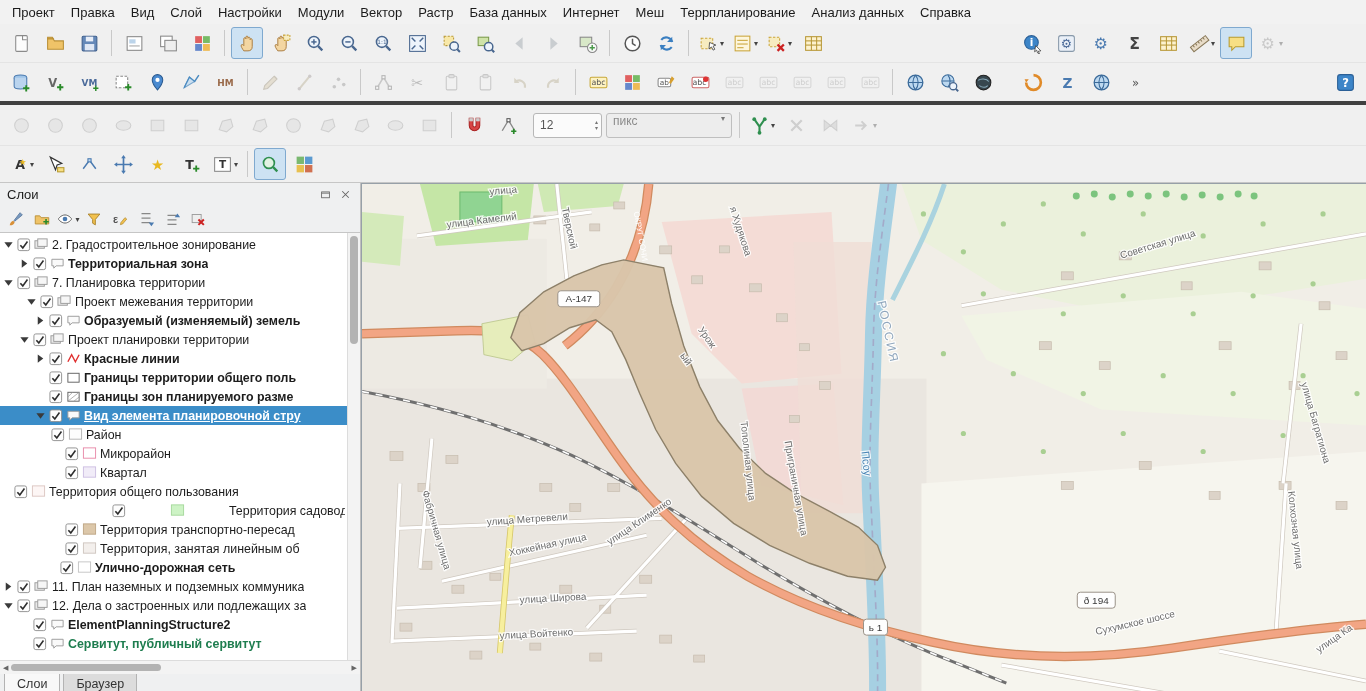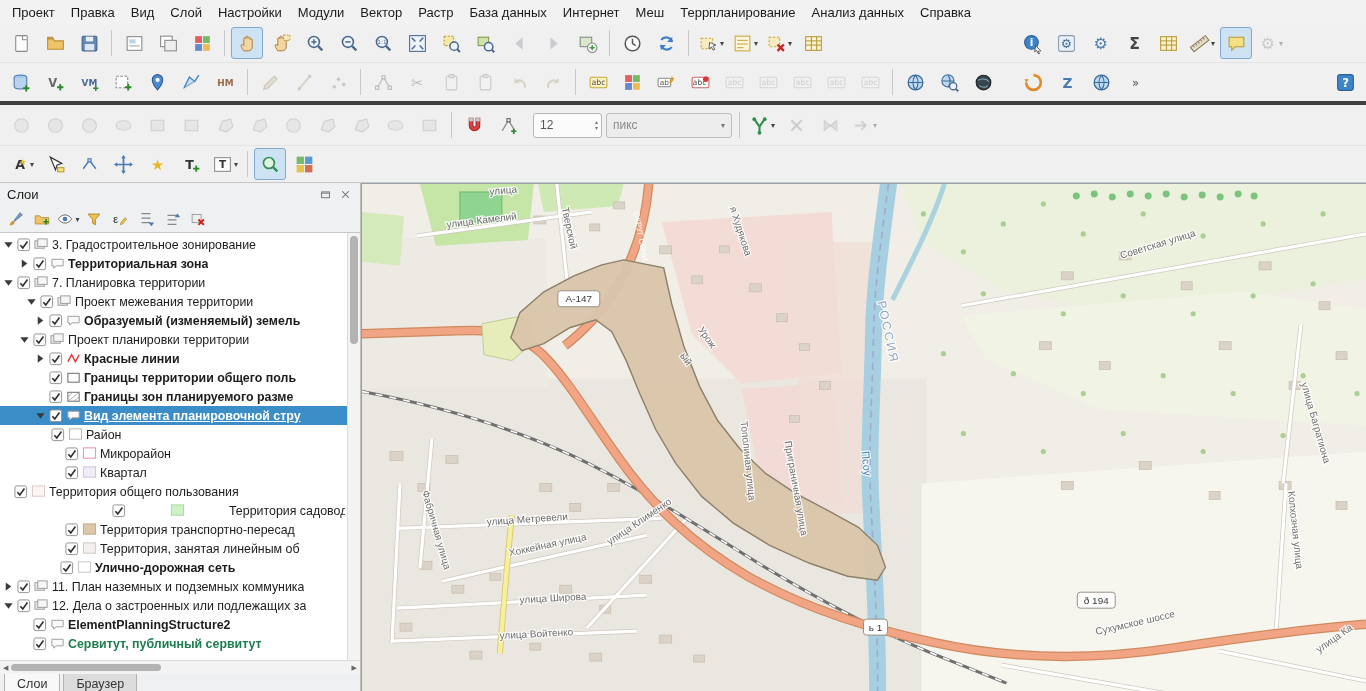--- a/index.html
+++ b/index.html
@@ -11,21 +11,21 @@
   #tb1{height:38px}#tb2{height:38px;border-top:1px solid #e4e4e4}#tb3{height:40px;border-top:4px solid #404040}#tb4{height:36px;border-top:1px solid #e4e4e4}
   .tbtn{min-width:30px;height:30px;margin:0 1px;display:flex;align-items:center;justify-content:center;border-radius:3px;border:1px solid transparent;}
   .tbtn.active{background:#cde2f3;border:1px solid #7fa9cf;}
   .tbtn.disabled{opacity:.38;filter:grayscale(70%);}
   .gicon{width:21px;height:21px;font-family:"DejaVu Sans",sans-serif;}
   .picon{width:18px;height:18px;}
   .ddarrow{font-size:8px;color:#444;margin-left:1px;}
   .tsep{width:1px;height:26px;background:#c9c9c9;margin:0 5px;flex:none;}
   .spin{width:58px;height:23px;background:#fbfbfb;border:1px solid #b7b7b7;border-radius:3px;display:flex;align-items:center;justify-content:space-between;padding:0 3px 0 6px;color:#555;font-size:12px;margin:0 2px;}
   .spinarrows{font-size:6px;line-height:6px;color:#777;text-align:center;}
-  .combo{width:112px;height:23px;background:#ededed;border:1px solid #bfbfbf;border-radius:3px;display:flex;align-items:center;justify-content:space-between;padding:0 6px;color:#8b8b8b;font-size:12px;margin:8px 2px;}
+  .combo{width:112px;height:23px;background:#ededed;border:1px solid #bfbfbf;border-radius:3px;display:flex;align-items:flex-start;justify-content:space-between;padding:0 6px;color:#8b8b8b;font-size:12px;margin:8px 2px;}
   .cbarrow{font-size:8px;color:#777;}
   .main{display:flex;height:515px;}
   .panel{width:360px;flex:none;display:flex;flex-direction:column;background:#eff0f1;border-right:1px solid #bfbfbf;}
   .panel-header{height:23px;display:flex;align-items:center;padding:0 7px;font-size:13px;}
   .ph-spacer{flex:1}
   .ph-btn{width:16px;height:16px;margin-left:4px;display:flex;align-items:center;justify-content:center;}
   .ph-btn svg{width:13px;height:13px;}
   .panel-toolbar{height:26px;display:flex;align-items:center;padding:0 3px;}
   .panel-toolbar .tbtn{min-width:24px;height:24px;margin:0;}
   .tree-outer{flex:1;display:flex;flex-direction:column;background:#fff;border-top:1px solid #c6c6c6;overflow:hidden;}
@@ -755,21 +755,21 @@
                 <path d="M1.5 3.5h9L6 9.5z" fill="#3a3a3a"></path>
               </svg>
               <svg viewBox="0 0 15 15" class="tcheck">
                 <rect x="1" y="1" width="12.5" height="12.5" rx="2" fill="#fdfdfd" stroke="#8f8f8f"></rect>
                 <path d="M3.6 7.8l2.6 2.8 5-6.8" fill="none" stroke="#2d2d2d" stroke-width="1.7"></path>
               </svg>
               <svg viewBox="0 0 16 16" class="ticn">
                 <rect x="1" y="4" width="10" height="8" fill="#e9e9e9" stroke="#9a9a9a"></rect>
                 <rect x="4" y="2" width="10" height="8" fill="#f6f6f6" stroke="#9a9a9a"></rect>
               </svg>
-              <span class="tlabel">3. Градостроительное зонирование</span>
+              <span class="tlabel">2. Градостроительное зонирование</span>
             </div>
             <div class="trow" style="padding-left: 19px;">
               <svg viewBox="0 0 12 12" class="texp">
                 <path d="M3 1.5l6 4.5-6 4.5z" fill="#3a3a3a"></path>
               </svg>
               <svg viewBox="0 0 15 15" class="tcheck">
                 <rect x="1" y="1" width="12.5" height="12.5" rx="2" fill="#fdfdfd" stroke="#8f8f8f"></rect>
                 <path d="M3.6 7.8l2.6 2.8 5-6.8" fill="none" stroke="#2d2d2d" stroke-width="1.7"></path>
               </svg>
               <svg viewBox="0 0 16 16" class="ticn">

